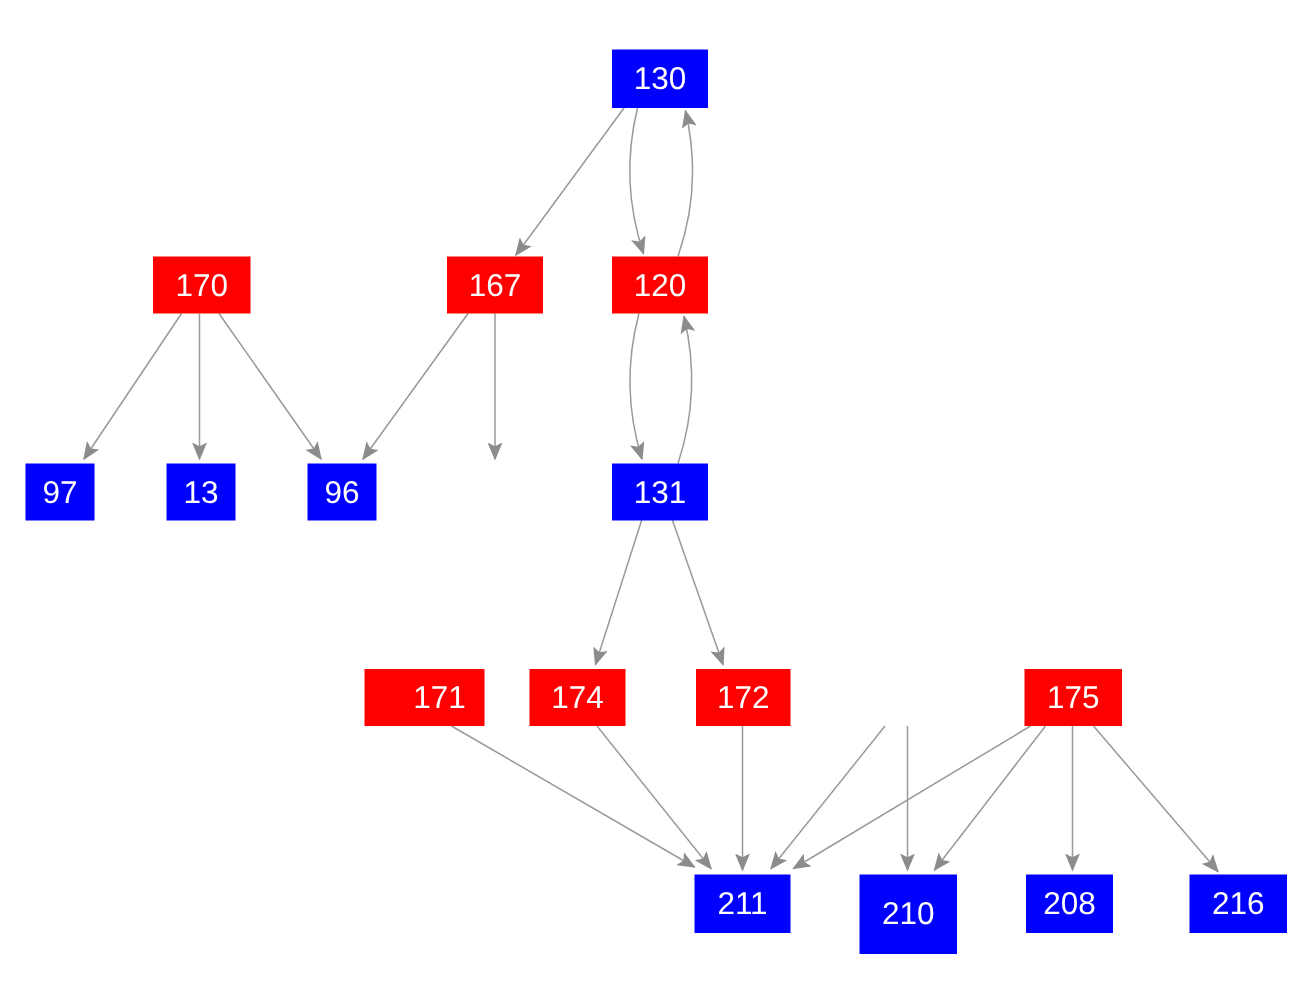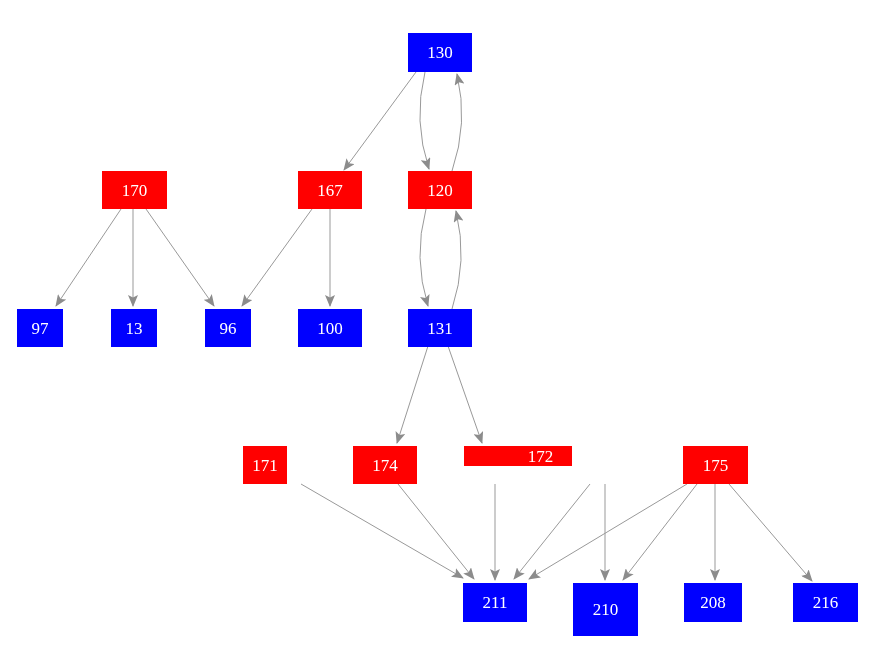--- a/index.html
+++ b/index.html
@@ -28,24 +28,23 @@
   }
   #arrow polygon {
     fill: var(--arrow, #8c8c8c);
   }
   .node {
     position: absolute;
     display: flex;
     align-items: center;
     justify-content: center;
     color: var(--node-text, #ffffff);
-    font-size: 17px;
+    font-size: 21px;
     line-height: 1;
     user-select: none;
-    font-family: Liberation Serif, serif;
   }
   .node.red  { background: var(--red,  #ff0000); }
   .node.blue { background: var(--blue, #0000ff); }
 </style>
 </head>
 <body>
 
 <div id="stage">
   <svg id="edges" width="876" height="656" viewBox="0 0 876 656" xmlns="http://www.w3.org/2000/svg">
     <defs>
@@ -90,33 +89,30 @@
     </div>
     <div class="node blue" style="left: 17px; top: 309px; width: 46px; height: 38px;">
       <span>97</span>
     </div>
     <div class="node blue" style="left: 111px; top: 309px; width: 46px; height: 38px;">
       <span>13</span>
     </div>
     <div class="node blue" style="left: 205px; top: 309px; width: 46px; height: 38px;">
       <span>96</span>
     </div>
-    <div class="node blue" style="left: 298px; top: 309px; width: 64px; height: 38px;">
-      <span>100</span>
-    </div>
     <div class="node blue" style="left: 408px; top: 309px; width: 64px; height: 38px;">
       <span>131</span>
     </div>
-    <div class="node red" style="left: 243px; top: 446px; width: 44px; height: 38px;">
+    <div class="node red" style="left: 243px; top: 446px; width: 60px; height: 38px; padding-left: 20px;">
       <span>171</span>
     </div>
     <div class="node red" style="left: 353px; top: 446px; width: 64px; height: 38px;">
       <span>174</span>
     </div>
-    <div class="node red" style="left: 464px; top: 446px; width: 63px; height: 20px; padding-left: 45px;">
+    <div class="node red" style="left: 464px; top: 446px; width: 63px; height: 38px;">
       <span>172</span>
     </div>
     <div class="node red" style="left: 683px; top: 446px; width: 65px; height: 38px;">
       <span>175</span>
     </div>
     <div class="node blue" style="left: 463px; top: 583px; width: 64px; height: 39px;">
       <span>211</span>
     </div>
     <div class="node blue" style="left: 573px; top: 583px; width: 65px; height: 53px;">
       <span>210</span>

